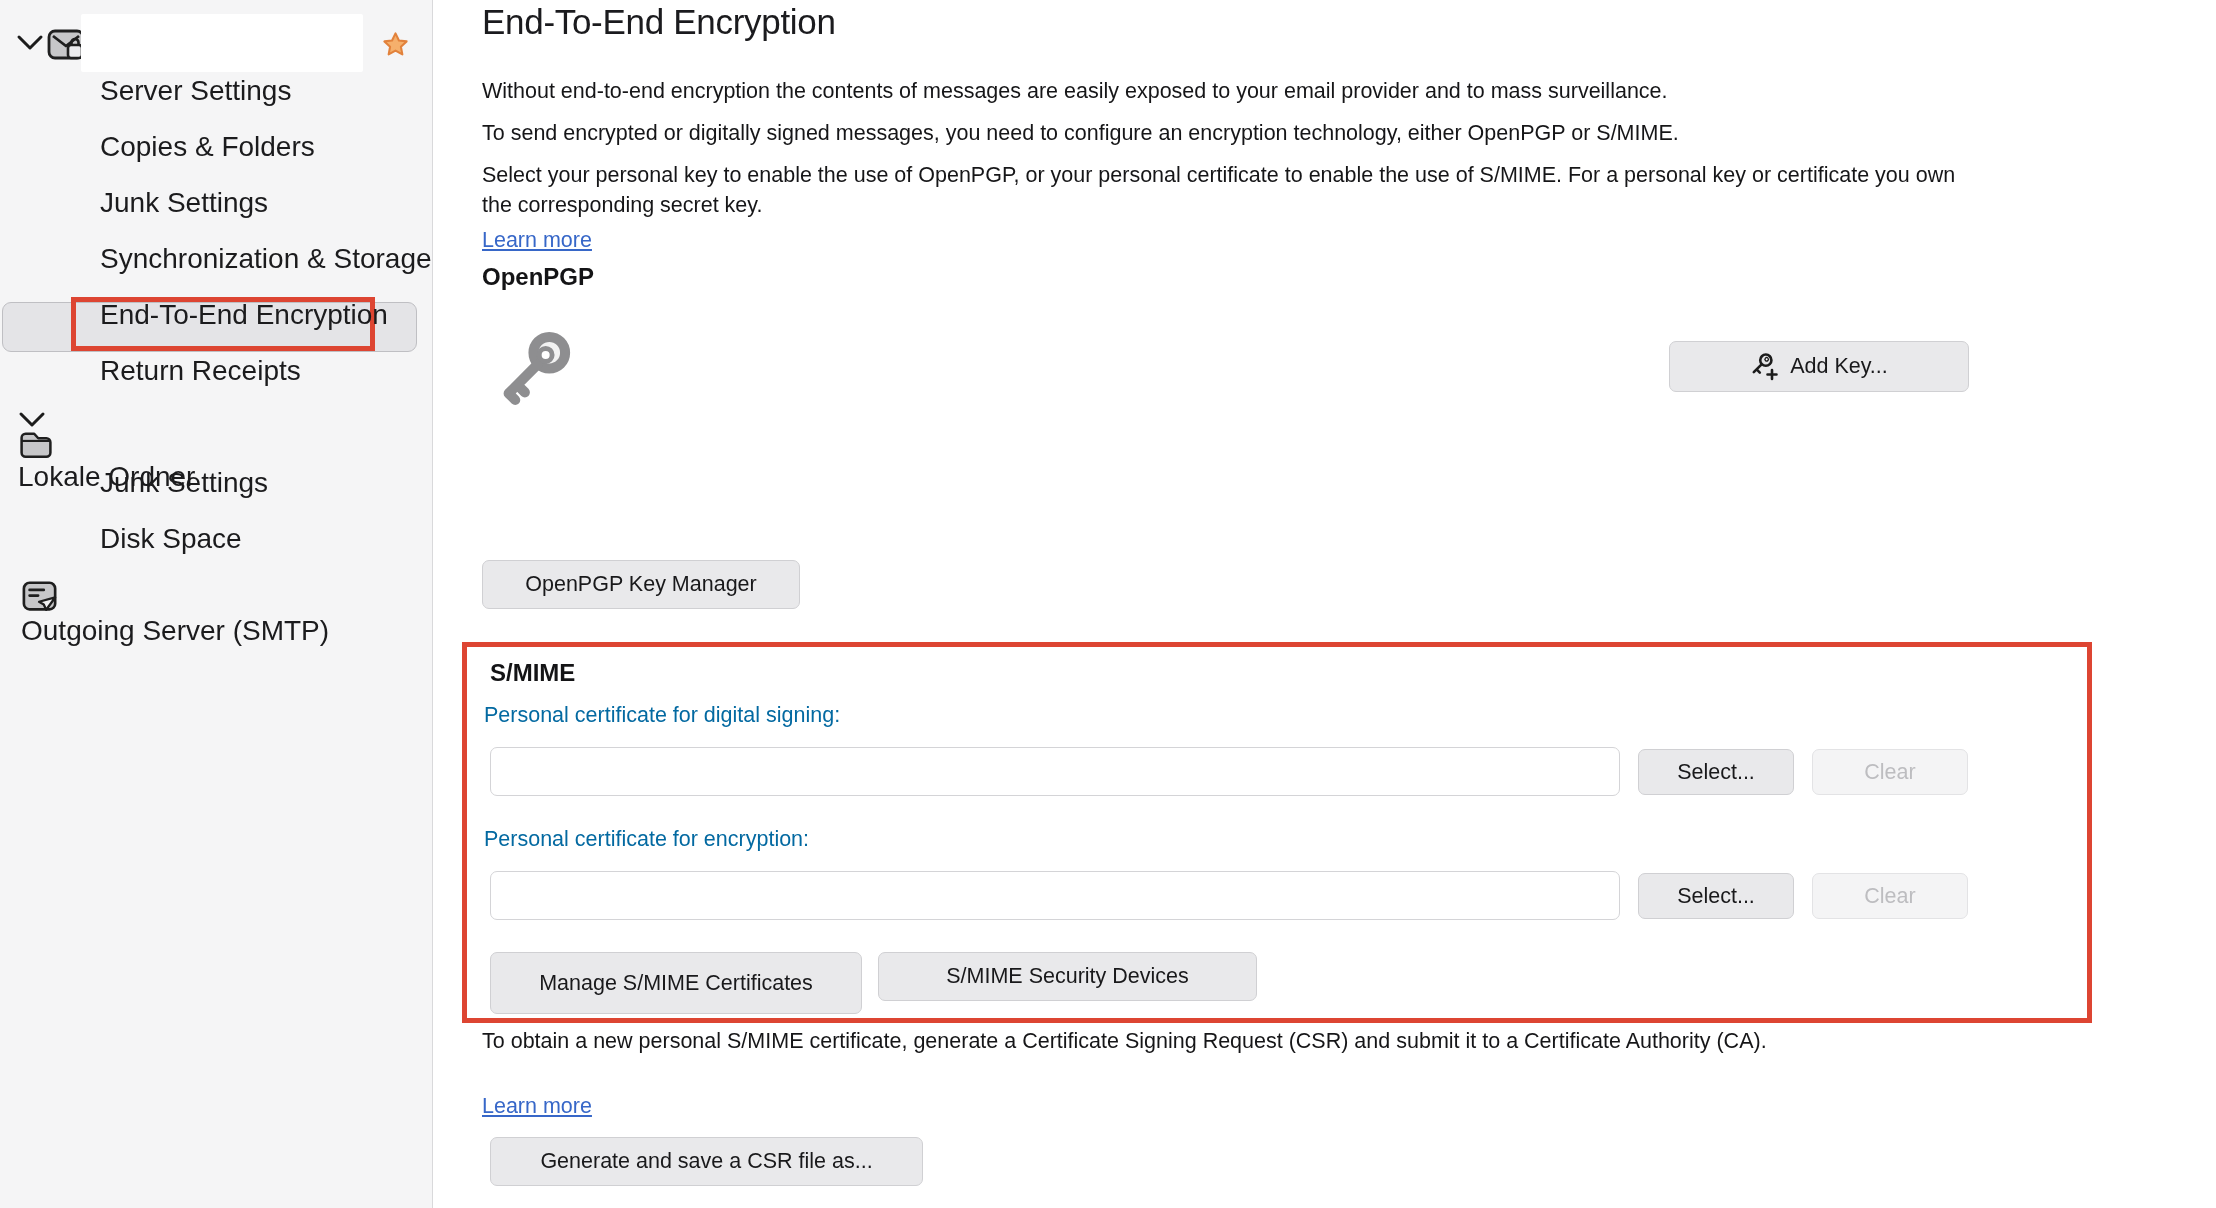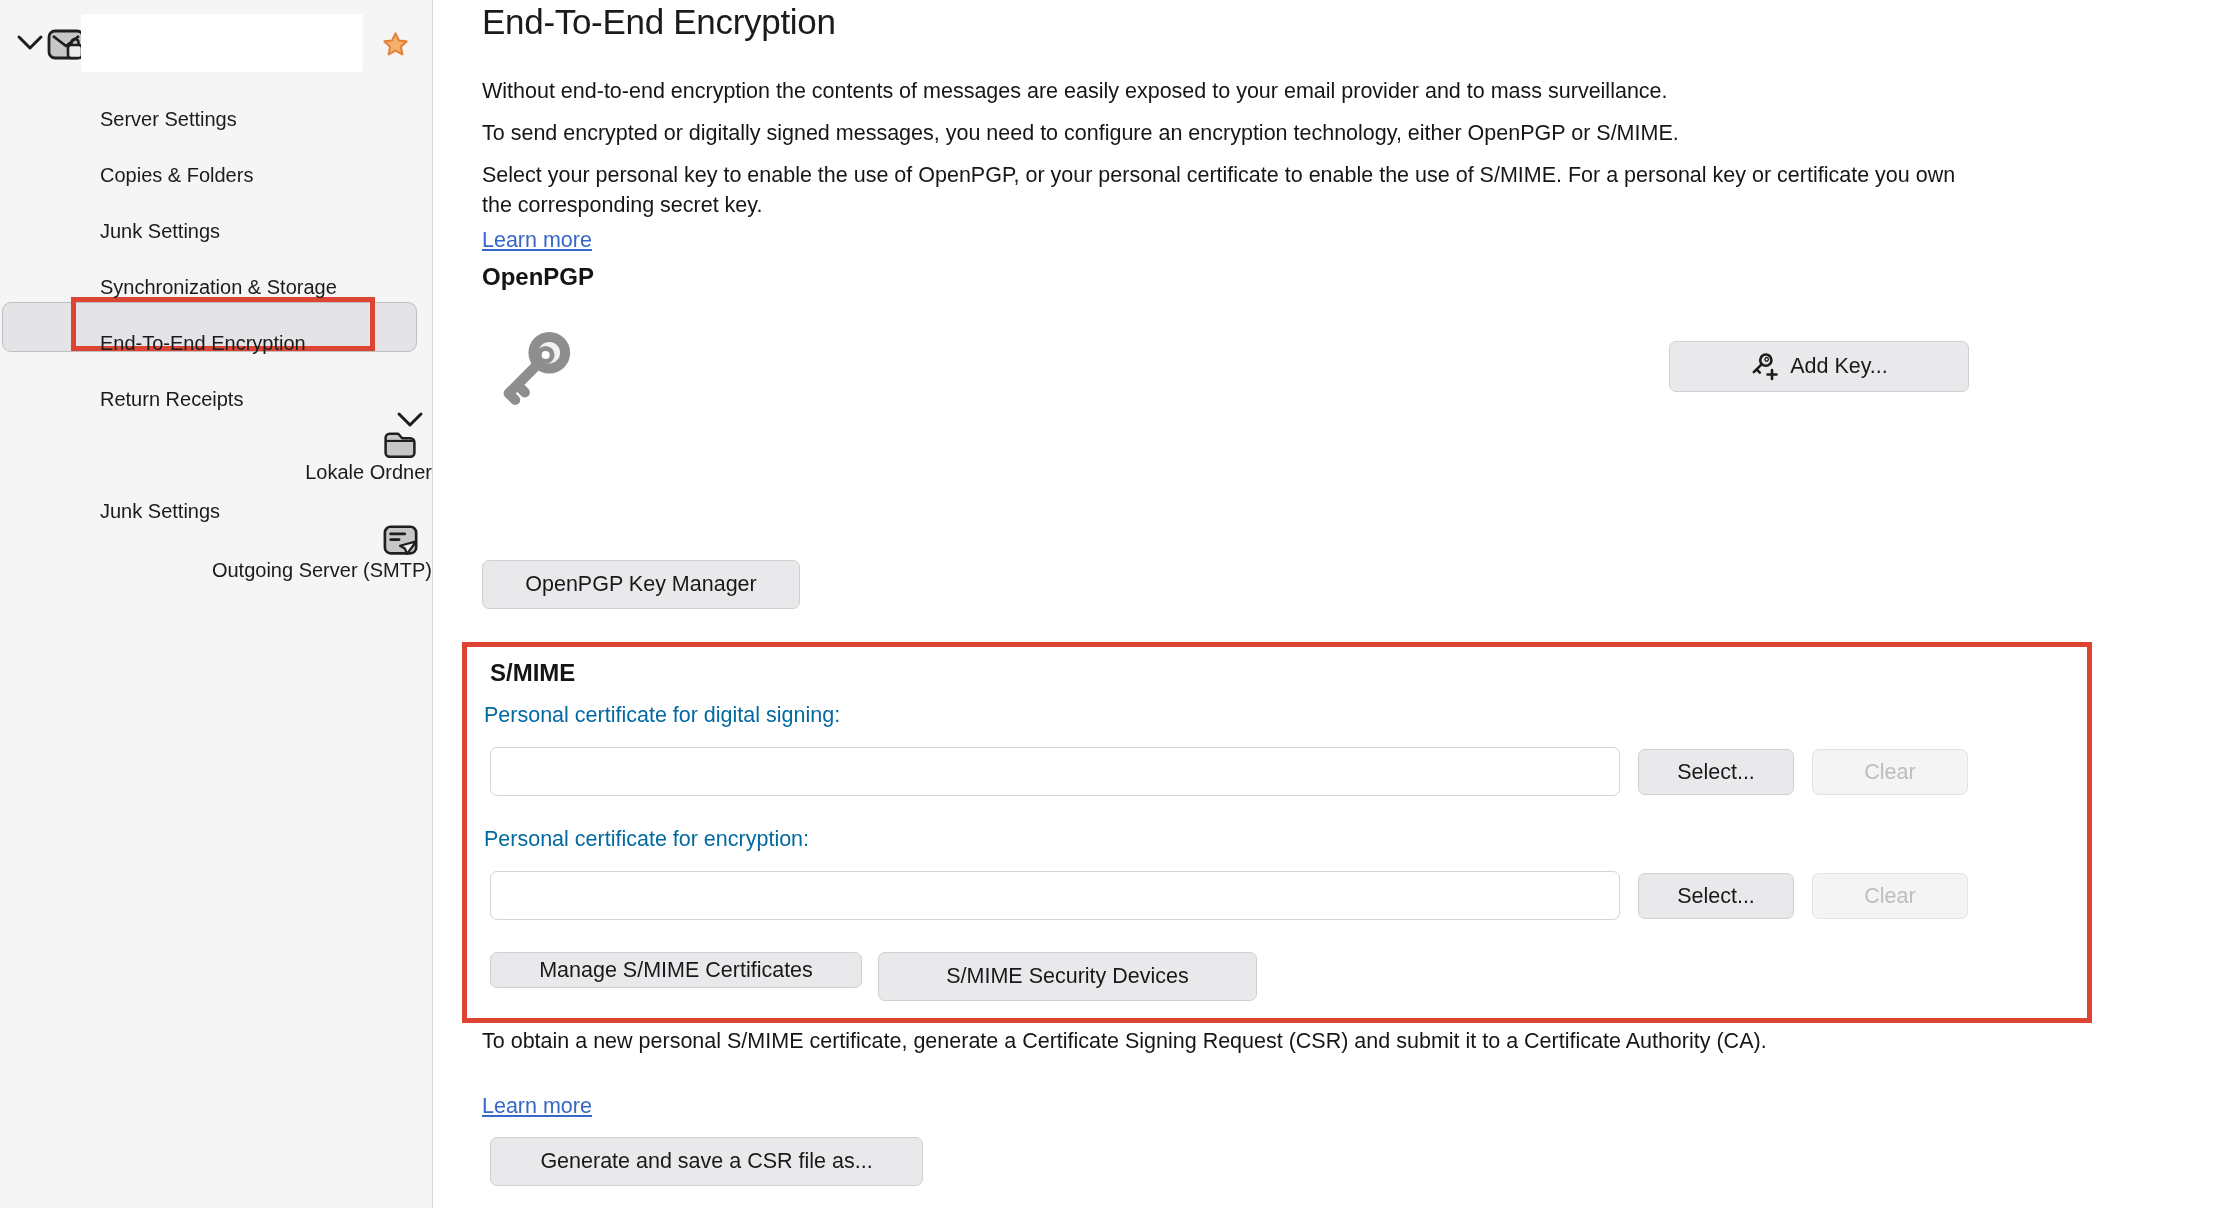--- a/index.html
+++ b/index.html
@@ -25,21 +25,21 @@
     position:absolute;left:0;top:0;bottom:0;width:433px;
     background:var(--sidebar-bg);
     border-right:1px solid #d9d9db;
   }
   .account-row{position:absolute;left:0;top:0;width:100%;height:75px;}
   .account-row .chev{position:absolute;left:16px;top:34px;width:28px;height:18px;}
   .account-row .badge{position:absolute;left:46px;top:26px;width:40px;height:38px;}
   .account-row .redacted{position:absolute;left:81px;top:14px;width:282px;height:58px;background:#fff;border-radius:2px;}
   .account-row .star{position:absolute;left:382px;top:31px;width:27px;height:27px;}
   .nav{position:absolute;left:0;top:75px;right:0;}
-  .row{position:relative;height:56px;display:flex;align-items:flex-end;font-size:20px;color:#1b1b1d;}
+  .row{position:relative;height:56px;display:flex;align-items:flex-start;font-size:28px;color:#1b1b1d;}
   .row.sub{padding-left:100px;}
   .row.top{padding-left:18px;flex-direction:column;}
   .row.top .chev{width:28px;height:18px;margin-right:8px;flex:0 0 auto;}
   .row.top .ficon{width:36px;height:32px;margin-right:14px;flex:0 0 auto;}
   .row.smtp{padding-left:21px;}
   .row.smtp .ficon{width:38px;height:36px;margin-right:12px;flex:0 0 auto;}
   .row .lbl{position:relative;z-index:3;white-space:nowrap;}
   .row.selected .pill{
     position:absolute;left:2px;right:15px;top:3px;bottom:3px;
     background:#e4e4e7;border:1px solid #bfbfc3;border-radius:9px;z-index:1;
@@ -78,21 +78,21 @@
   .lab1{top:56px;} .lab2{top:180px;}
   .cert-input{
     position:absolute;left:23px;width:1130px;height:49px;
     background:#fff;border:1.5px solid #d4d4d7;border-radius:7px;
     font-family:inherit;font-size:21px;padding:0 14px;color:var(--text);
   }
   .in1{top:100px;} .in2{top:224px;}
   .sel{position:absolute;width:156px;height:46px;}
   .sel1{left:1171px;top:102px;} .clr1{left:1345px;top:102px;}
   .sel2{left:1171px;top:226px;} .clr2{left:1345px;top:226px;}
-  .manage{position:absolute;left:23px;top:305px;width:372px;height:36px;text-align:center;}
+  .manage{position:absolute;left:23px;top:305px;width:372px;height:62px;text-align:center;}
   .devices{position:absolute;left:411px;top:305px;width:379px;height:49px;}
   .csr-p{top:1026px;}
   .generate{position:absolute;left:57px;top:1137px;width:433px;height:49px;}
   svg{display:block;width:100%;height:100%;}
 </style>
 </head>
 <body>
 
 <div>
 
@@ -152,20 +152,23 @@
           <svg viewBox="0 0 40 34">
             <path d="M4 9 a4.5 4.5 0 0 1 4.5 -4.5 h9.5 l4.5 5 h9 a4.5 4.5 0 0 1 4.5 4.5 v11.5 a4.5 4.5 0 0 1 -4.5 4.5 h-23 a4.5 4.5 0 0 1 -4.5 -4.5 z" fill="#c7c7c9" stroke="#1f1f1f" stroke-width="2.8" stroke-linejoin="round"></path>
             <path d="M4 12.5 h32" stroke="#1f1f1f" stroke-width="2.4"></path>
           </svg>
         </span>
         <span class="lbl">Lokale Ordner</span>
       </div>
       <div class="row sub">
         <span class="lbl">Junk Settings</span>
       </div>
+      <div class="row sub">
+        <span class="lbl">Disk Space</span>
+      </div>
       <div class="row top smtp">
         <span class="ficon">
           <svg viewBox="0 0 40 38">
             <rect x="3" y="4" width="33" height="28" rx="6" fill="#c7c7c9" stroke="#1f1f1f" stroke-width="2.8"></rect>
             <path d="M9 11.5 h15 M9 17.5 h9" stroke="#1f1f1f" stroke-width="2.8" stroke-linecap="round"></path>
             <path d="M19 24 l17 -4.5 -9.5 13 -2.5 -5.5 z" fill="#f2f2f3" stroke="#1f1f1f" stroke-width="2.4" stroke-linejoin="round"></path>
           </svg>
         </span>
         <span class="lbl">Outgoing Server (SMTP)</span>
       </div>

